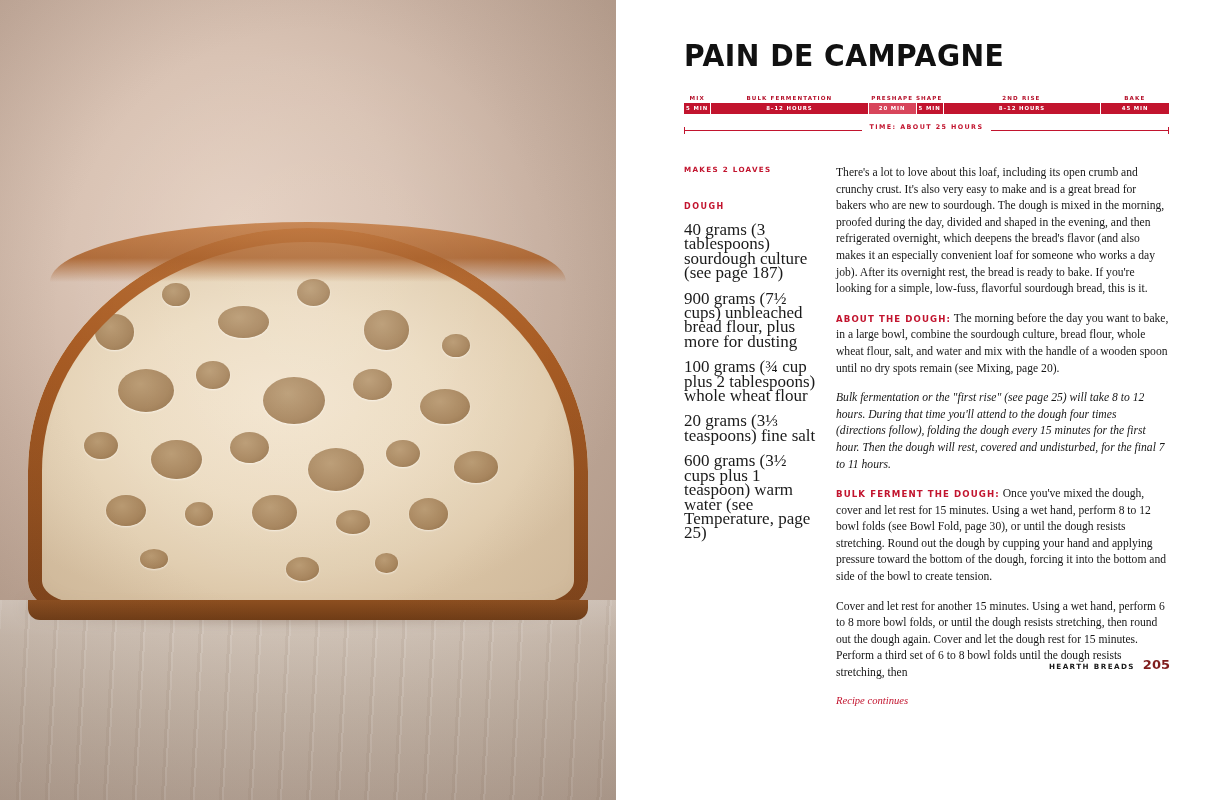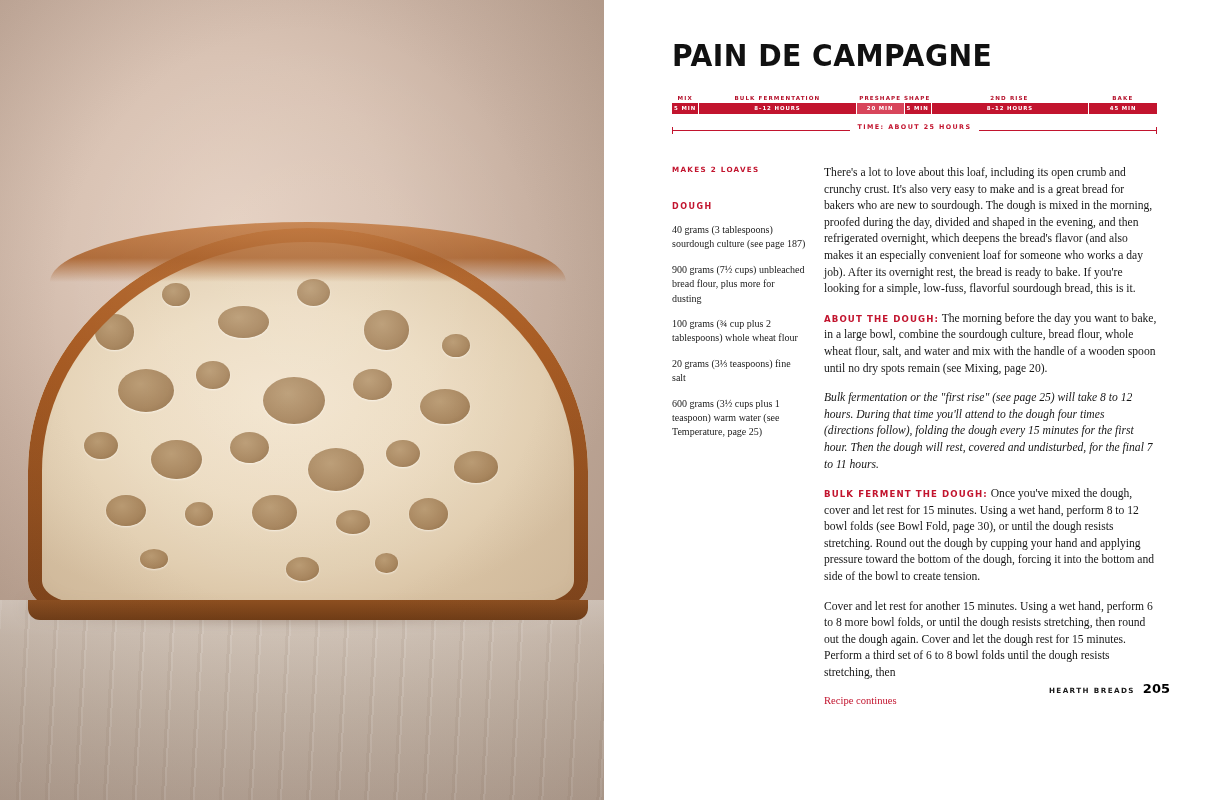--- a/index.html
+++ b/index.html
@@ -128,21 +128,21 @@
     background: linear-gradient(180deg, #c07336 0%, #a75c24 60%, rgba(167,92,36,0) 100%);
     opacity: 0.85;
   }
 
   
   .text-page {
     position: relative;
     width: 616px;
     height: 700px;
     background: #ffffff;
-    padding: 12px;
+    padding: 0;
   }
   .content {
     position: absolute;
     left: 68px;
     top: 38px;
     width: 485px;
   }
   h1.title {
     font-family: "DejaVu Sans", sans-serif;
     font-weight: 700;
@@ -255,21 +255,21 @@
   .subhead {
     font-family: "DejaVu Sans", sans-serif;
     font-size: 8px;
     font-weight: 700;
     letter-spacing: 1.5px;
     color: #c2142e;
     margin-bottom: 12px;
   }
   .ing {
     font-family: "Liberation Serif", serif;
-    font-size: 10px;
+    font-size: 17px;
     line-height: 14.4px;
     color: #1a1a1a;
     margin-bottom: 11px;
   }
 
   .body-p {
     font-family: "Liberation Serif", serif;
     font-size: 11.6px;
     line-height: 16.6px;
     color: #161616;
@@ -288,20 +288,21 @@
   }
   .run-in {
     font-family: "DejaVu Sans", sans-serif;
     font-size: 8.6px;
     font-weight: 700;
     letter-spacing: 1.1px;
     color: #c2142e;
   }
   .recipe-continues {
     font-family: "Liberation Serif", serif;
+    font-style: italic;
     font-size: 10.6px;
     color: #c2142e;
   }
 
   .footer {
     position: absolute;
     right: 62px;
     bottom: 28px;
     display: flex;
     align-items: baseline;
@@ -311,21 +312,21 @@
     font-family: "DejaVu Sans", sans-serif;
     font-size: 7.2px;
     font-weight: 700;
     letter-spacing: 1.4px;
     color: #1a1a1a;
   }
   .footer-page {
     font-family: "DejaVu Sans", sans-serif;
     font-size: 13px;
     font-weight: 700;
-    color: #000000;
+    color: #7f1d1d;
   }
 </style>
 </head>
 <body>
 
 <div class="page">
 
   <div class="photo-page">
     <div class="photo-bg"></div>
     <div class="counter">

